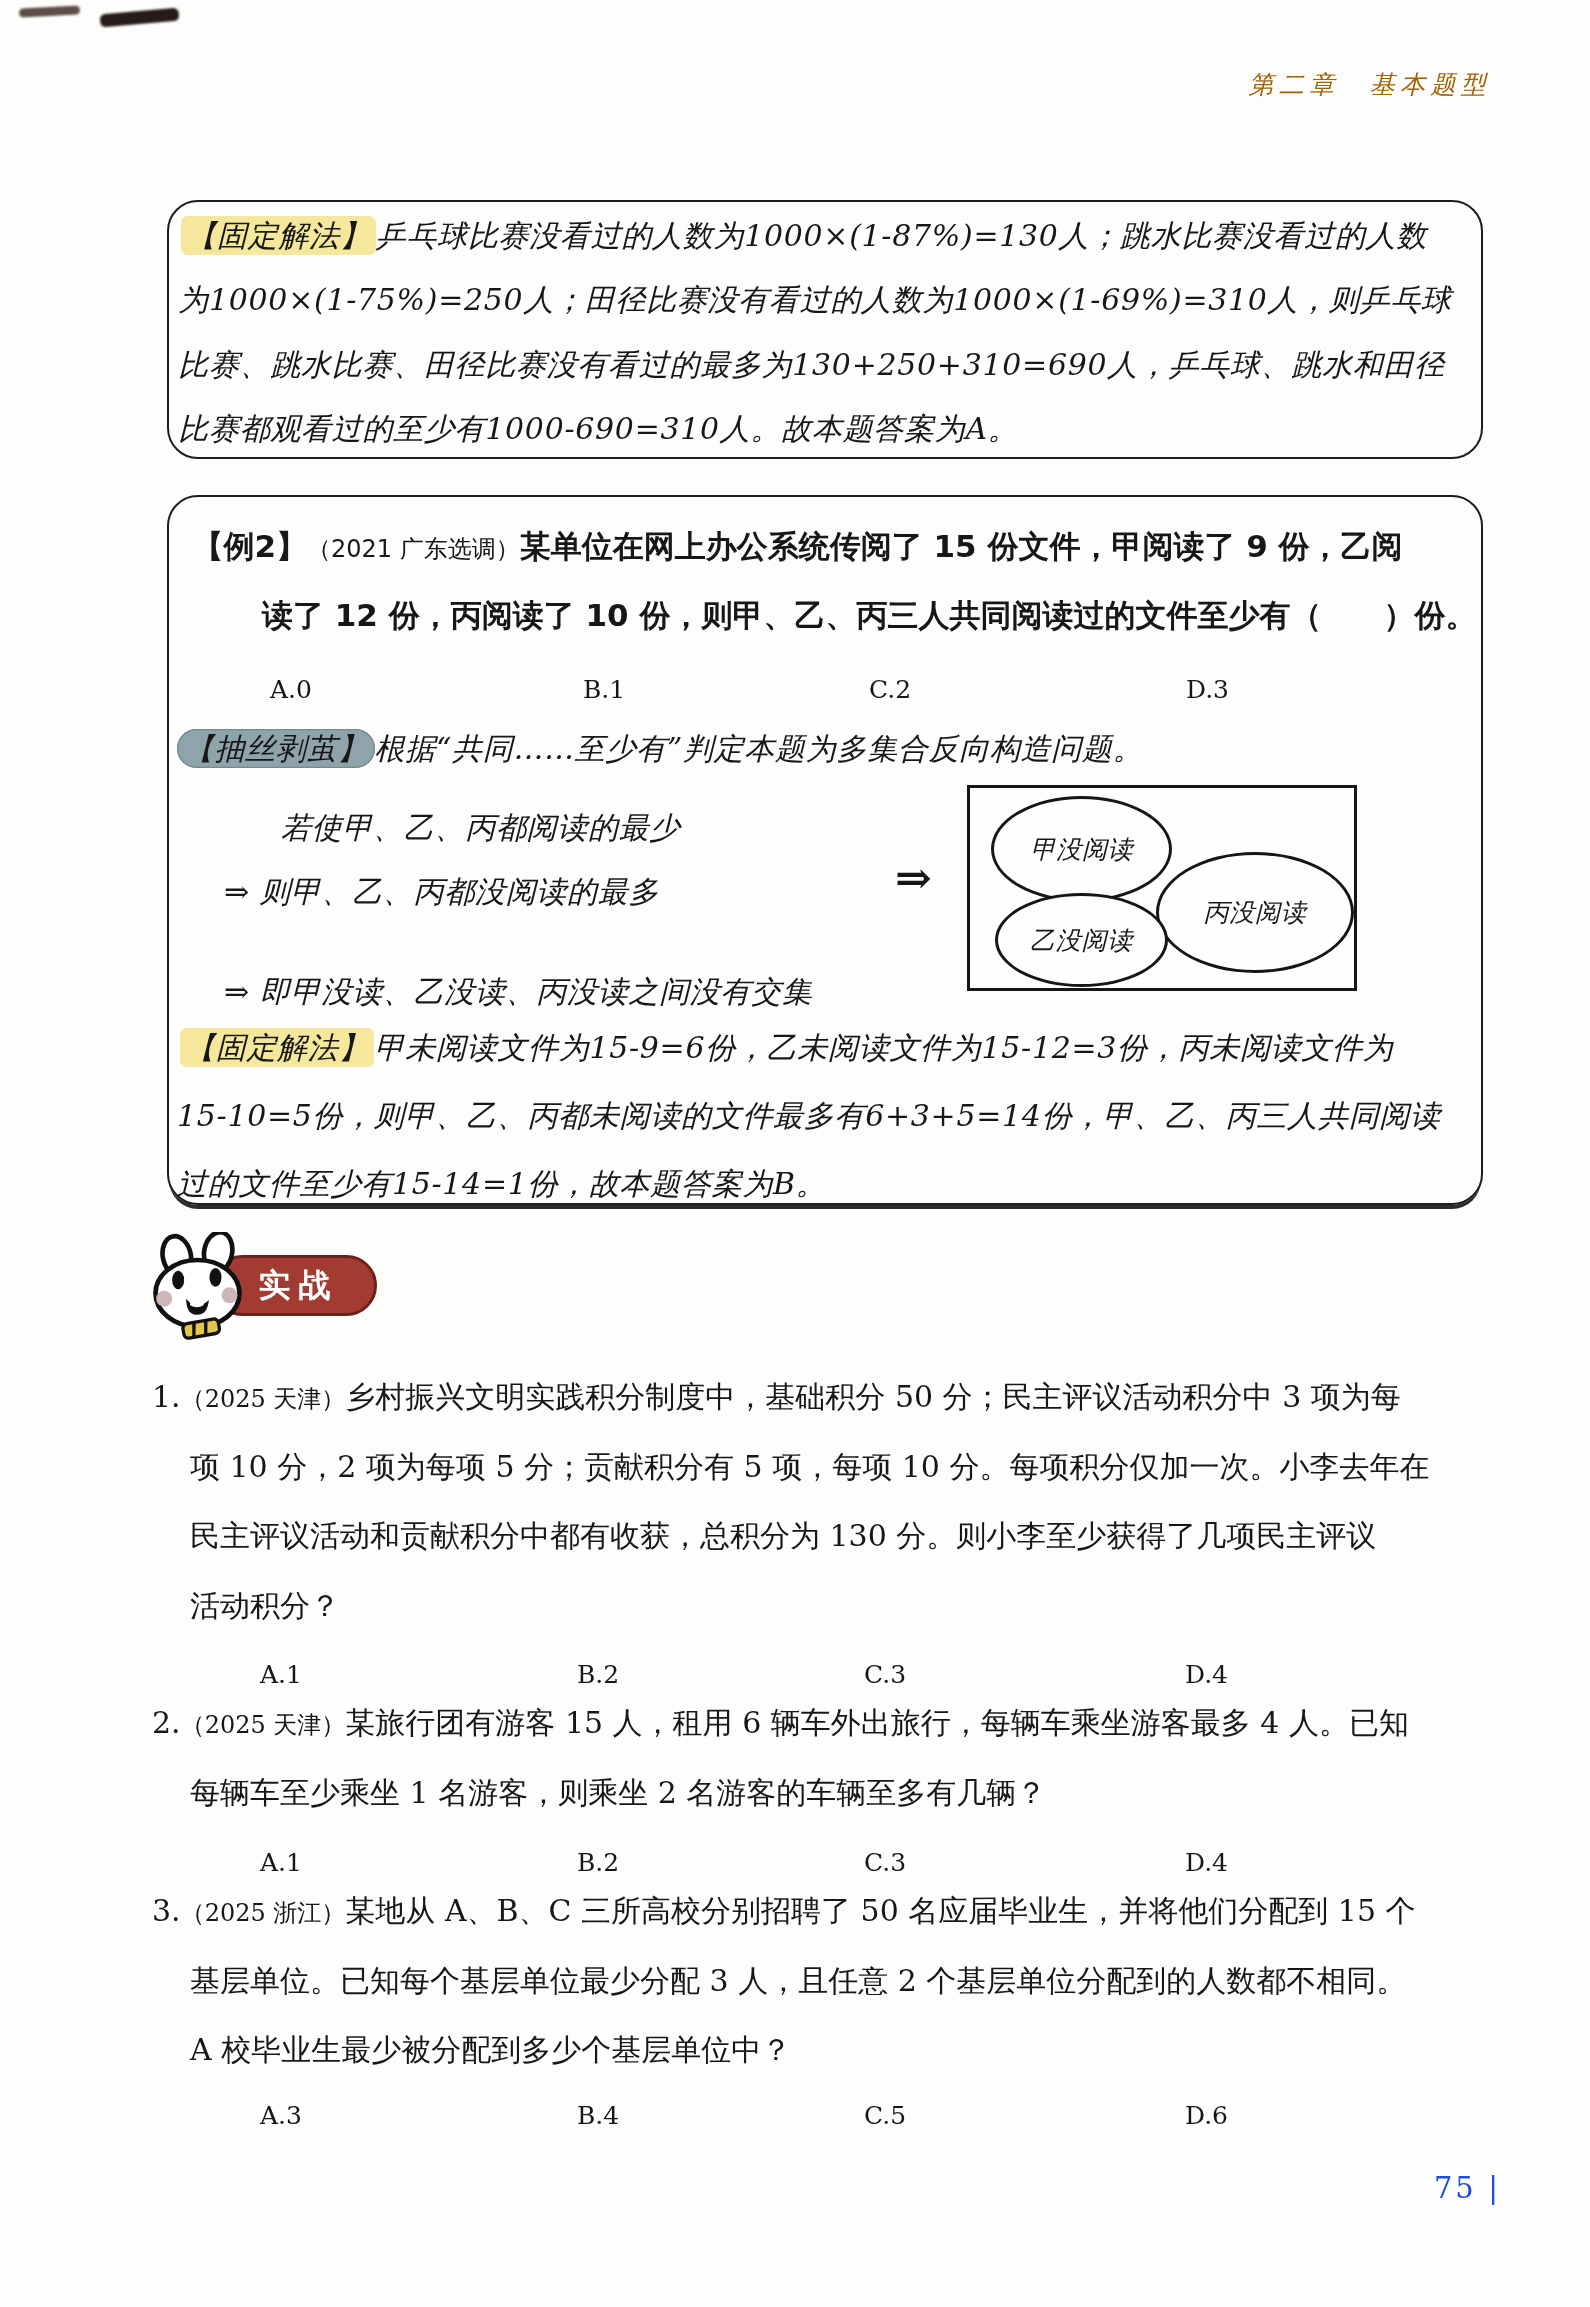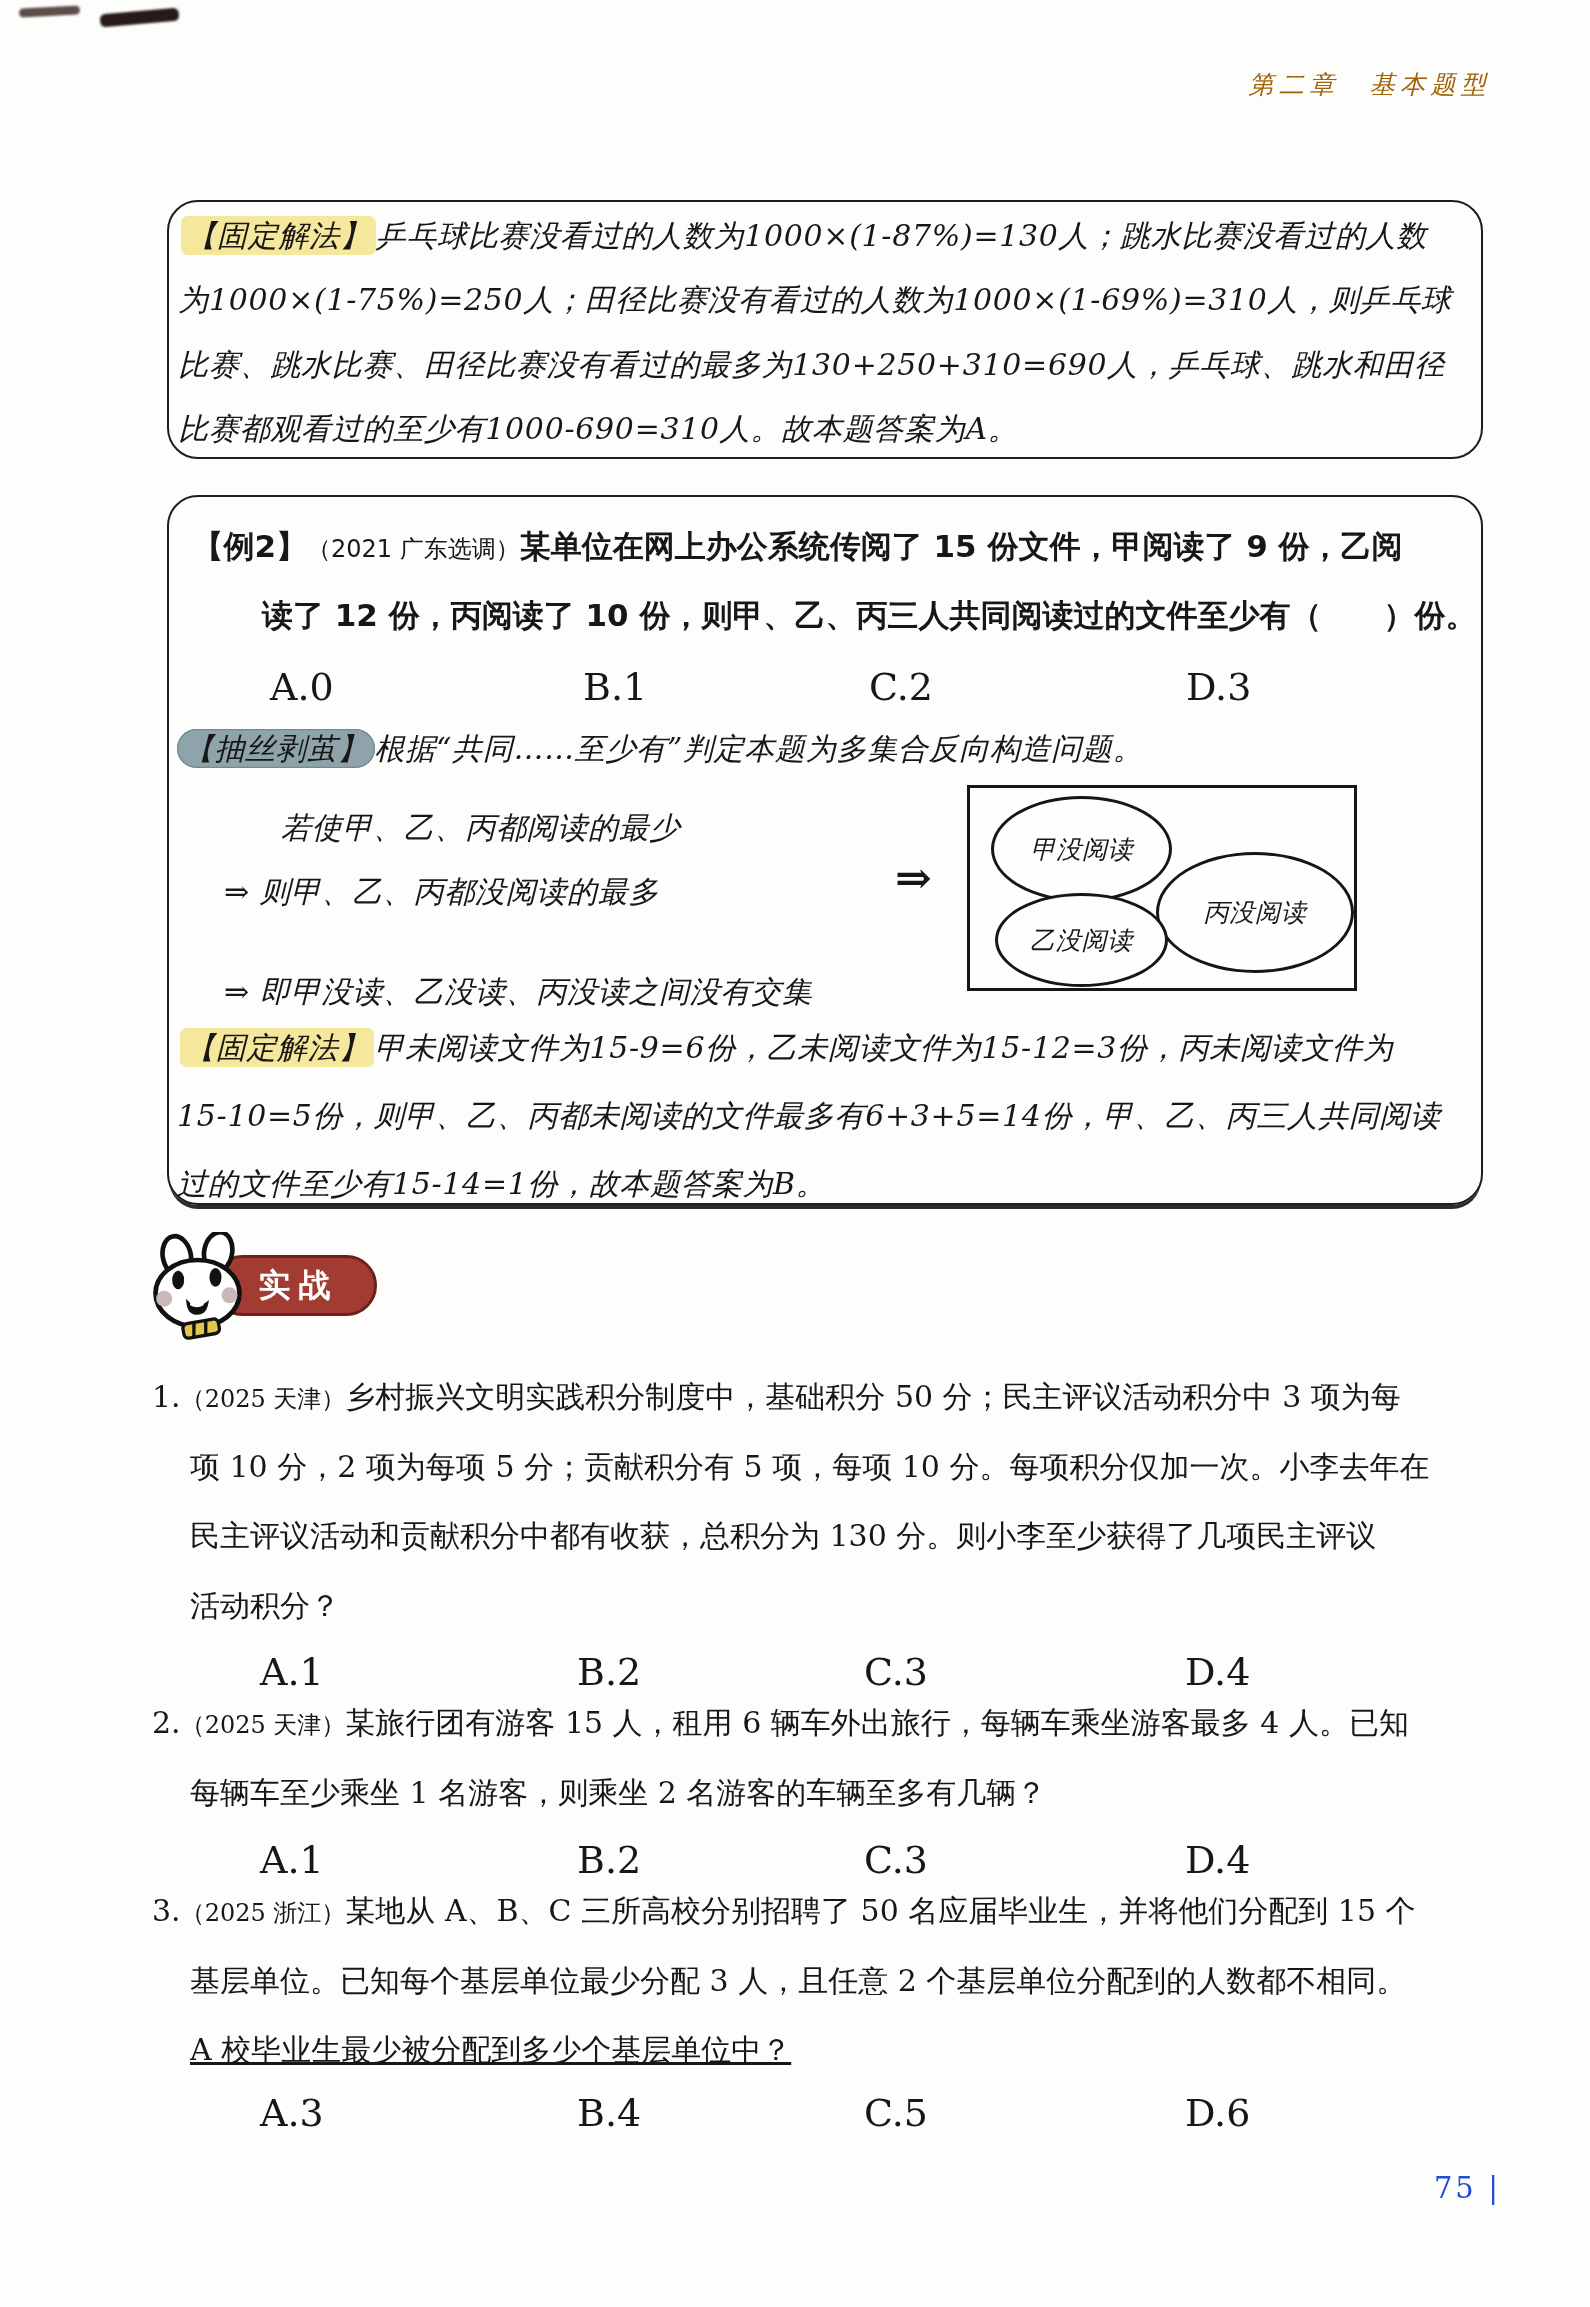--- a/index.html
+++ b/index.html
@@ -11,21 +11,21 @@
   .abs{position:absolute;}
   .line{position:absolute;white-space:nowrap;font-size:30px;line-height:1.15;}
   .hand{font-style:italic;letter-spacing:0.7px;}
   .print{font-style:normal;}
   .stem{font-family:"DejaVu Sans","Liberation Sans",sans-serif;font-weight:600;font-size:31px;}
   .src{font-size:24px;font-weight:500;letter-spacing:0;}
   .box{position:absolute;border:2.7px solid #1d1d1d;border-radius:31px;background:transparent;padding-left:18px;}
   .box2-shadow{box-shadow:0 6px 0 -2px #2b2b2b;}
   .hl-yellow{background:#f5e79b;border-radius:6.7px;padding:2px 5.3px;}
   .hl-slate{background:#8fa3aa;border-radius:23px;padding:2px 6.7px;box-shadow:inset 0 0 0 1.3px #76898f;}
-  .opt{position:absolute;font-size:38px;white-space:nowrap;}
+  .opt{position:absolute;font-size:25px;white-space:nowrap;margin-top:10px;}
   .diagram-rect{position:absolute;border:3.3px solid #161616;background:#fefefe;}
   .oval{position:absolute;border:3.3px solid #161616;border-radius:50%;
         display:flex;align-items:center;justify-content:center;
         font-size:25px;white-space:nowrap;background:#fefefe;}
   .big-arrow{position:absolute;font-size:44px;font-weight:bold;font-style:normal;}
   .badge-pill{
     position:absolute;display:flex;align-items:center;justify-content:center;
     background:#a23b31;border:3.3px solid #6d211a;border-radius:33px;
     color:#ffffff;font-family:"DejaVu Sans","Liberation Sans",sans-serif;
     font-weight:bold;font-size:32px;letter-spacing:8px;text-indent:8px;
@@ -130,21 +130,21 @@
     <span class="opt" style="left:577px;top:1838px;">B.2</span>
     <span class="opt" style="left:864px;top:1838px;">C.3</span>
     <span class="opt" style="left:1185px;top:1838px;">D.4</span>
   </div>
 
   <div>
     <div class="line print" style="left:152px;top:1894px;">
       <span>3.</span><span class="src">（2025 浙江）</span><span>某地从 A、B、C 三所高校分别招聘了 50 名应届毕业生，并将他们分配到 15 个</span>
     </div>
     <div class="line print" style="left:190px;top:1964px;">基层单位。已知每个基层单位最少分配 3 人，且任意 2 个基层单位分配到的人数都不相同。</div>
-    <div class="line print" style="left:190px;top:2033px;text-decoration:underline;">A 校毕业生最少被分配到多少个基层单位中？</div>
+    <div class="line print" style="left:190px;top:2033px;">A 校毕业生最少被分配到多少个基层单位中？</div>
     <span class="opt" style="left:260px;top:2091px;">A.3</span>
     <span class="opt" style="left:577px;top:2091px;">B.4</span>
     <span class="opt" style="left:864px;top:2091px;">C.5</span>
     <span class="opt" style="left:1185px;top:2091px;">D.6</span>
   </div>
 
   <div class="pagenum" style="left:1434px;top:2171px;">75 |</div>
 
 </div>
 

